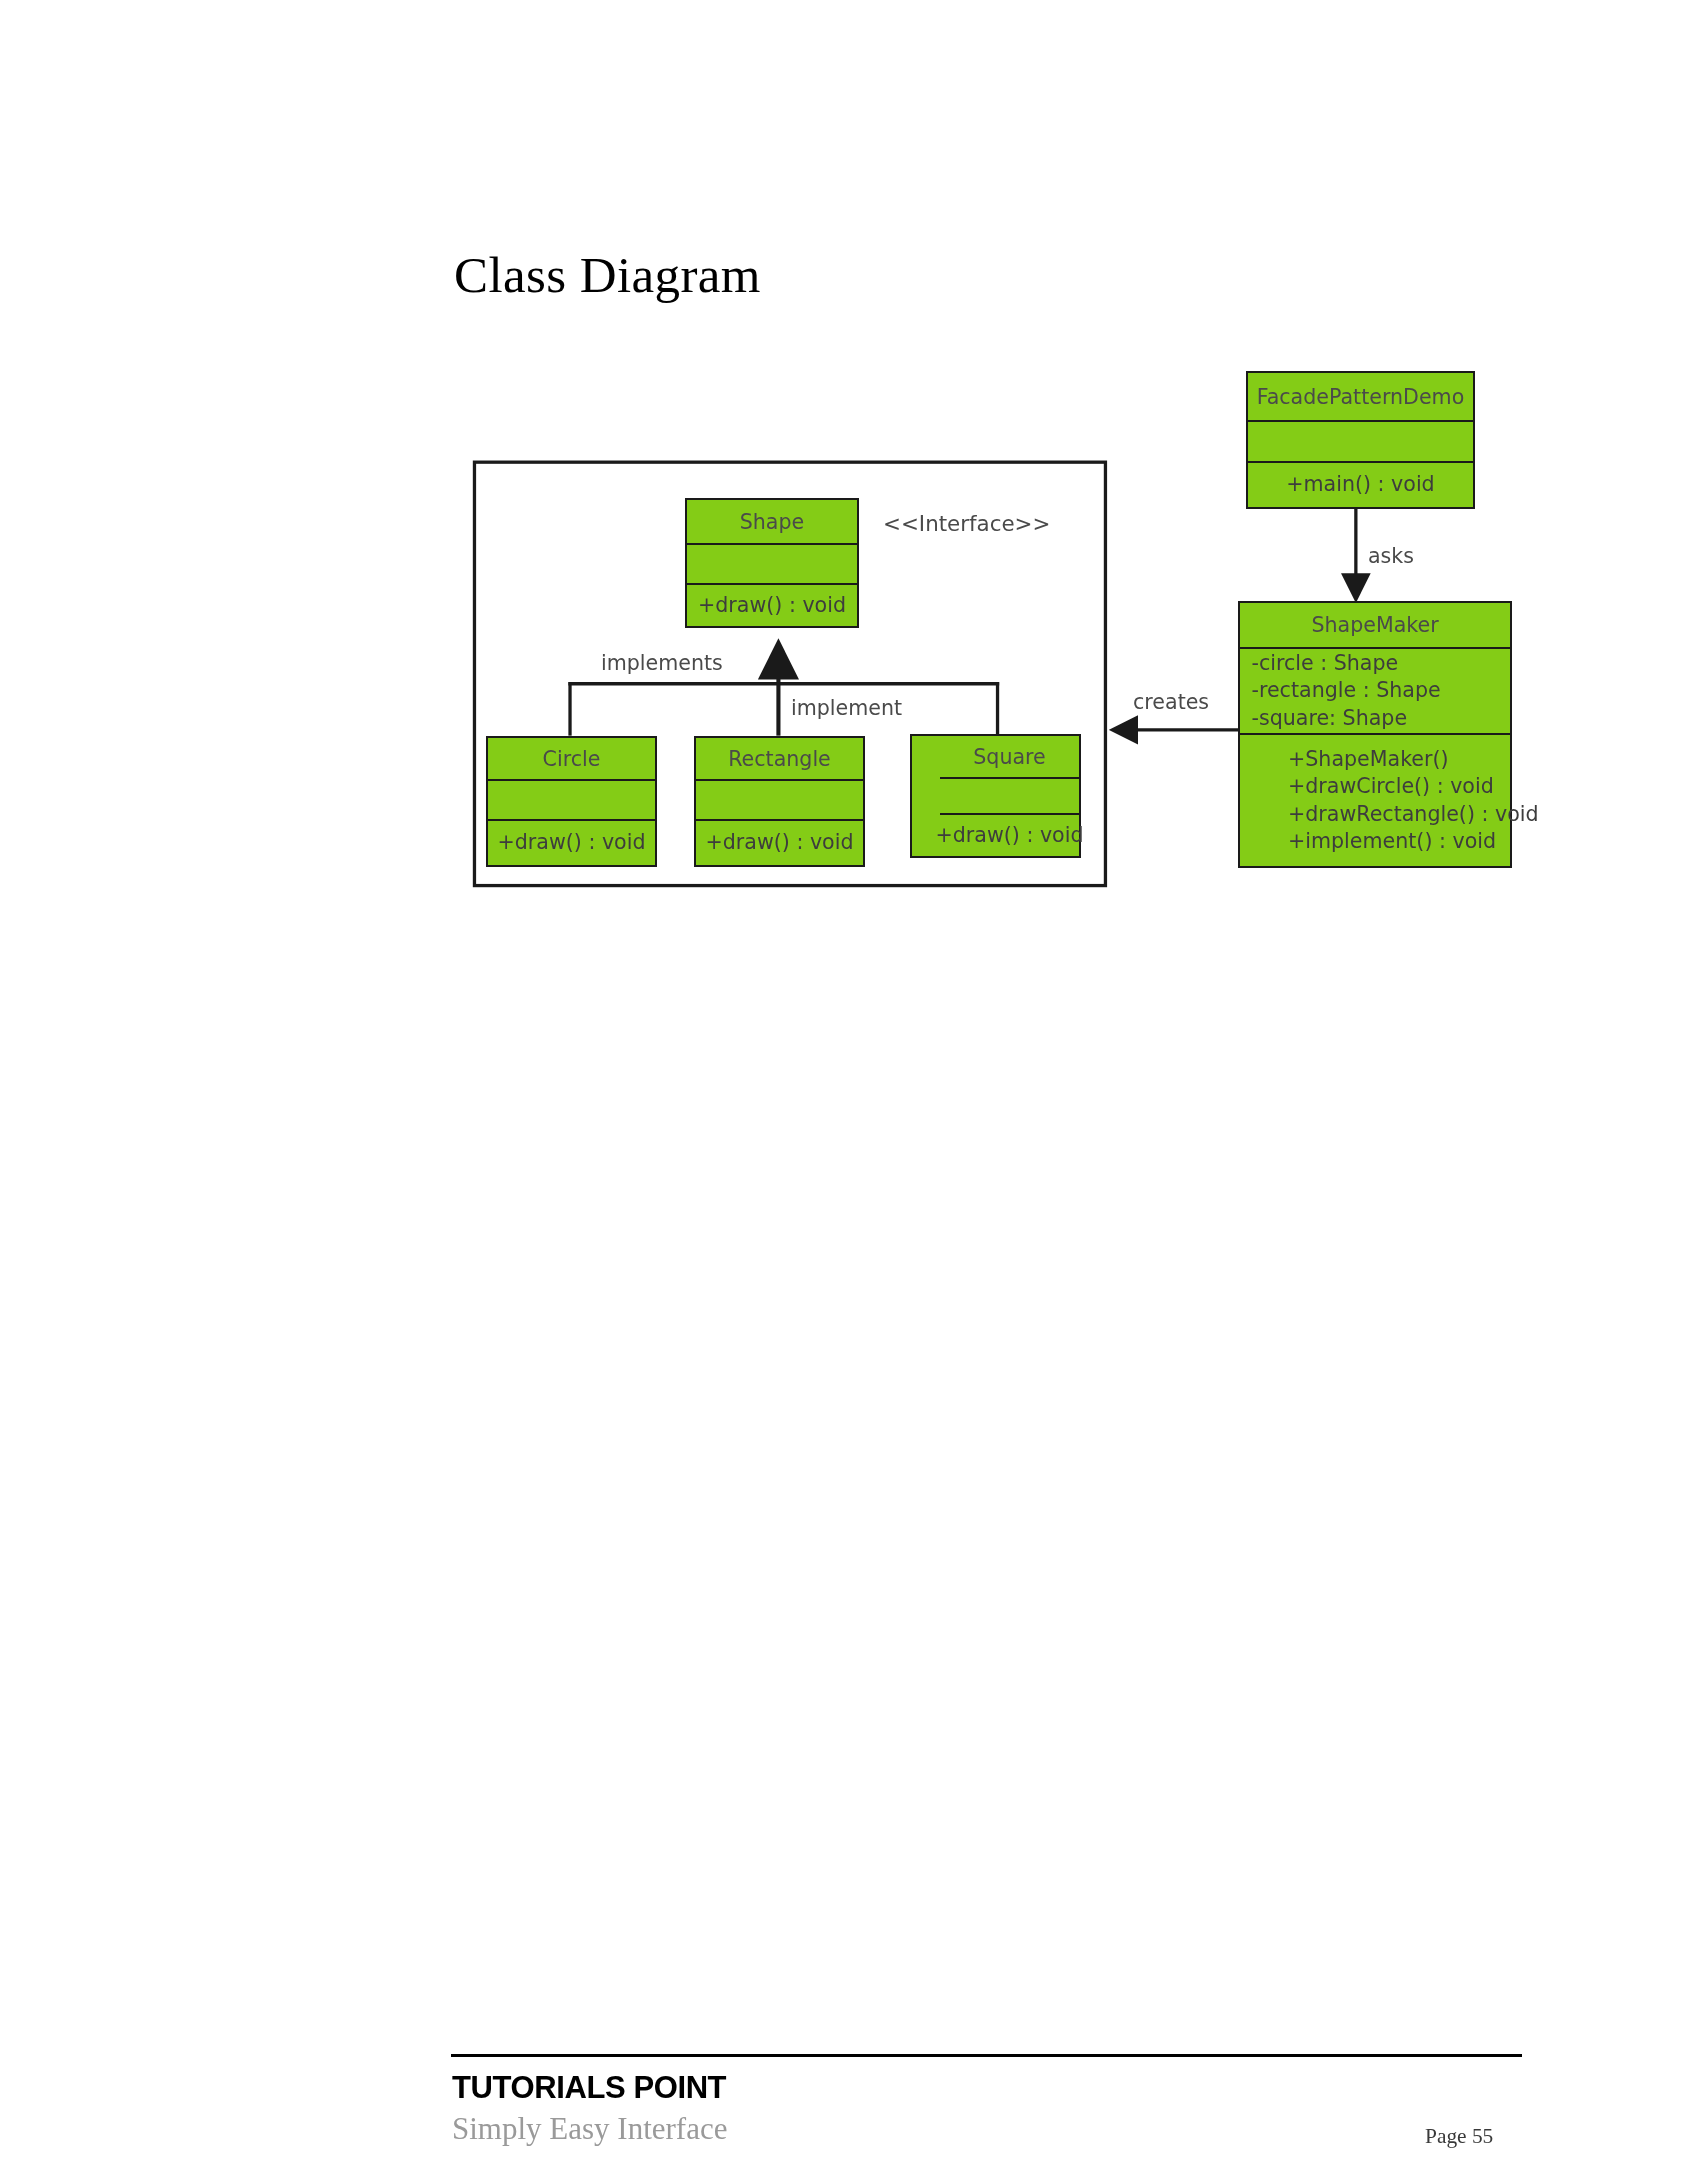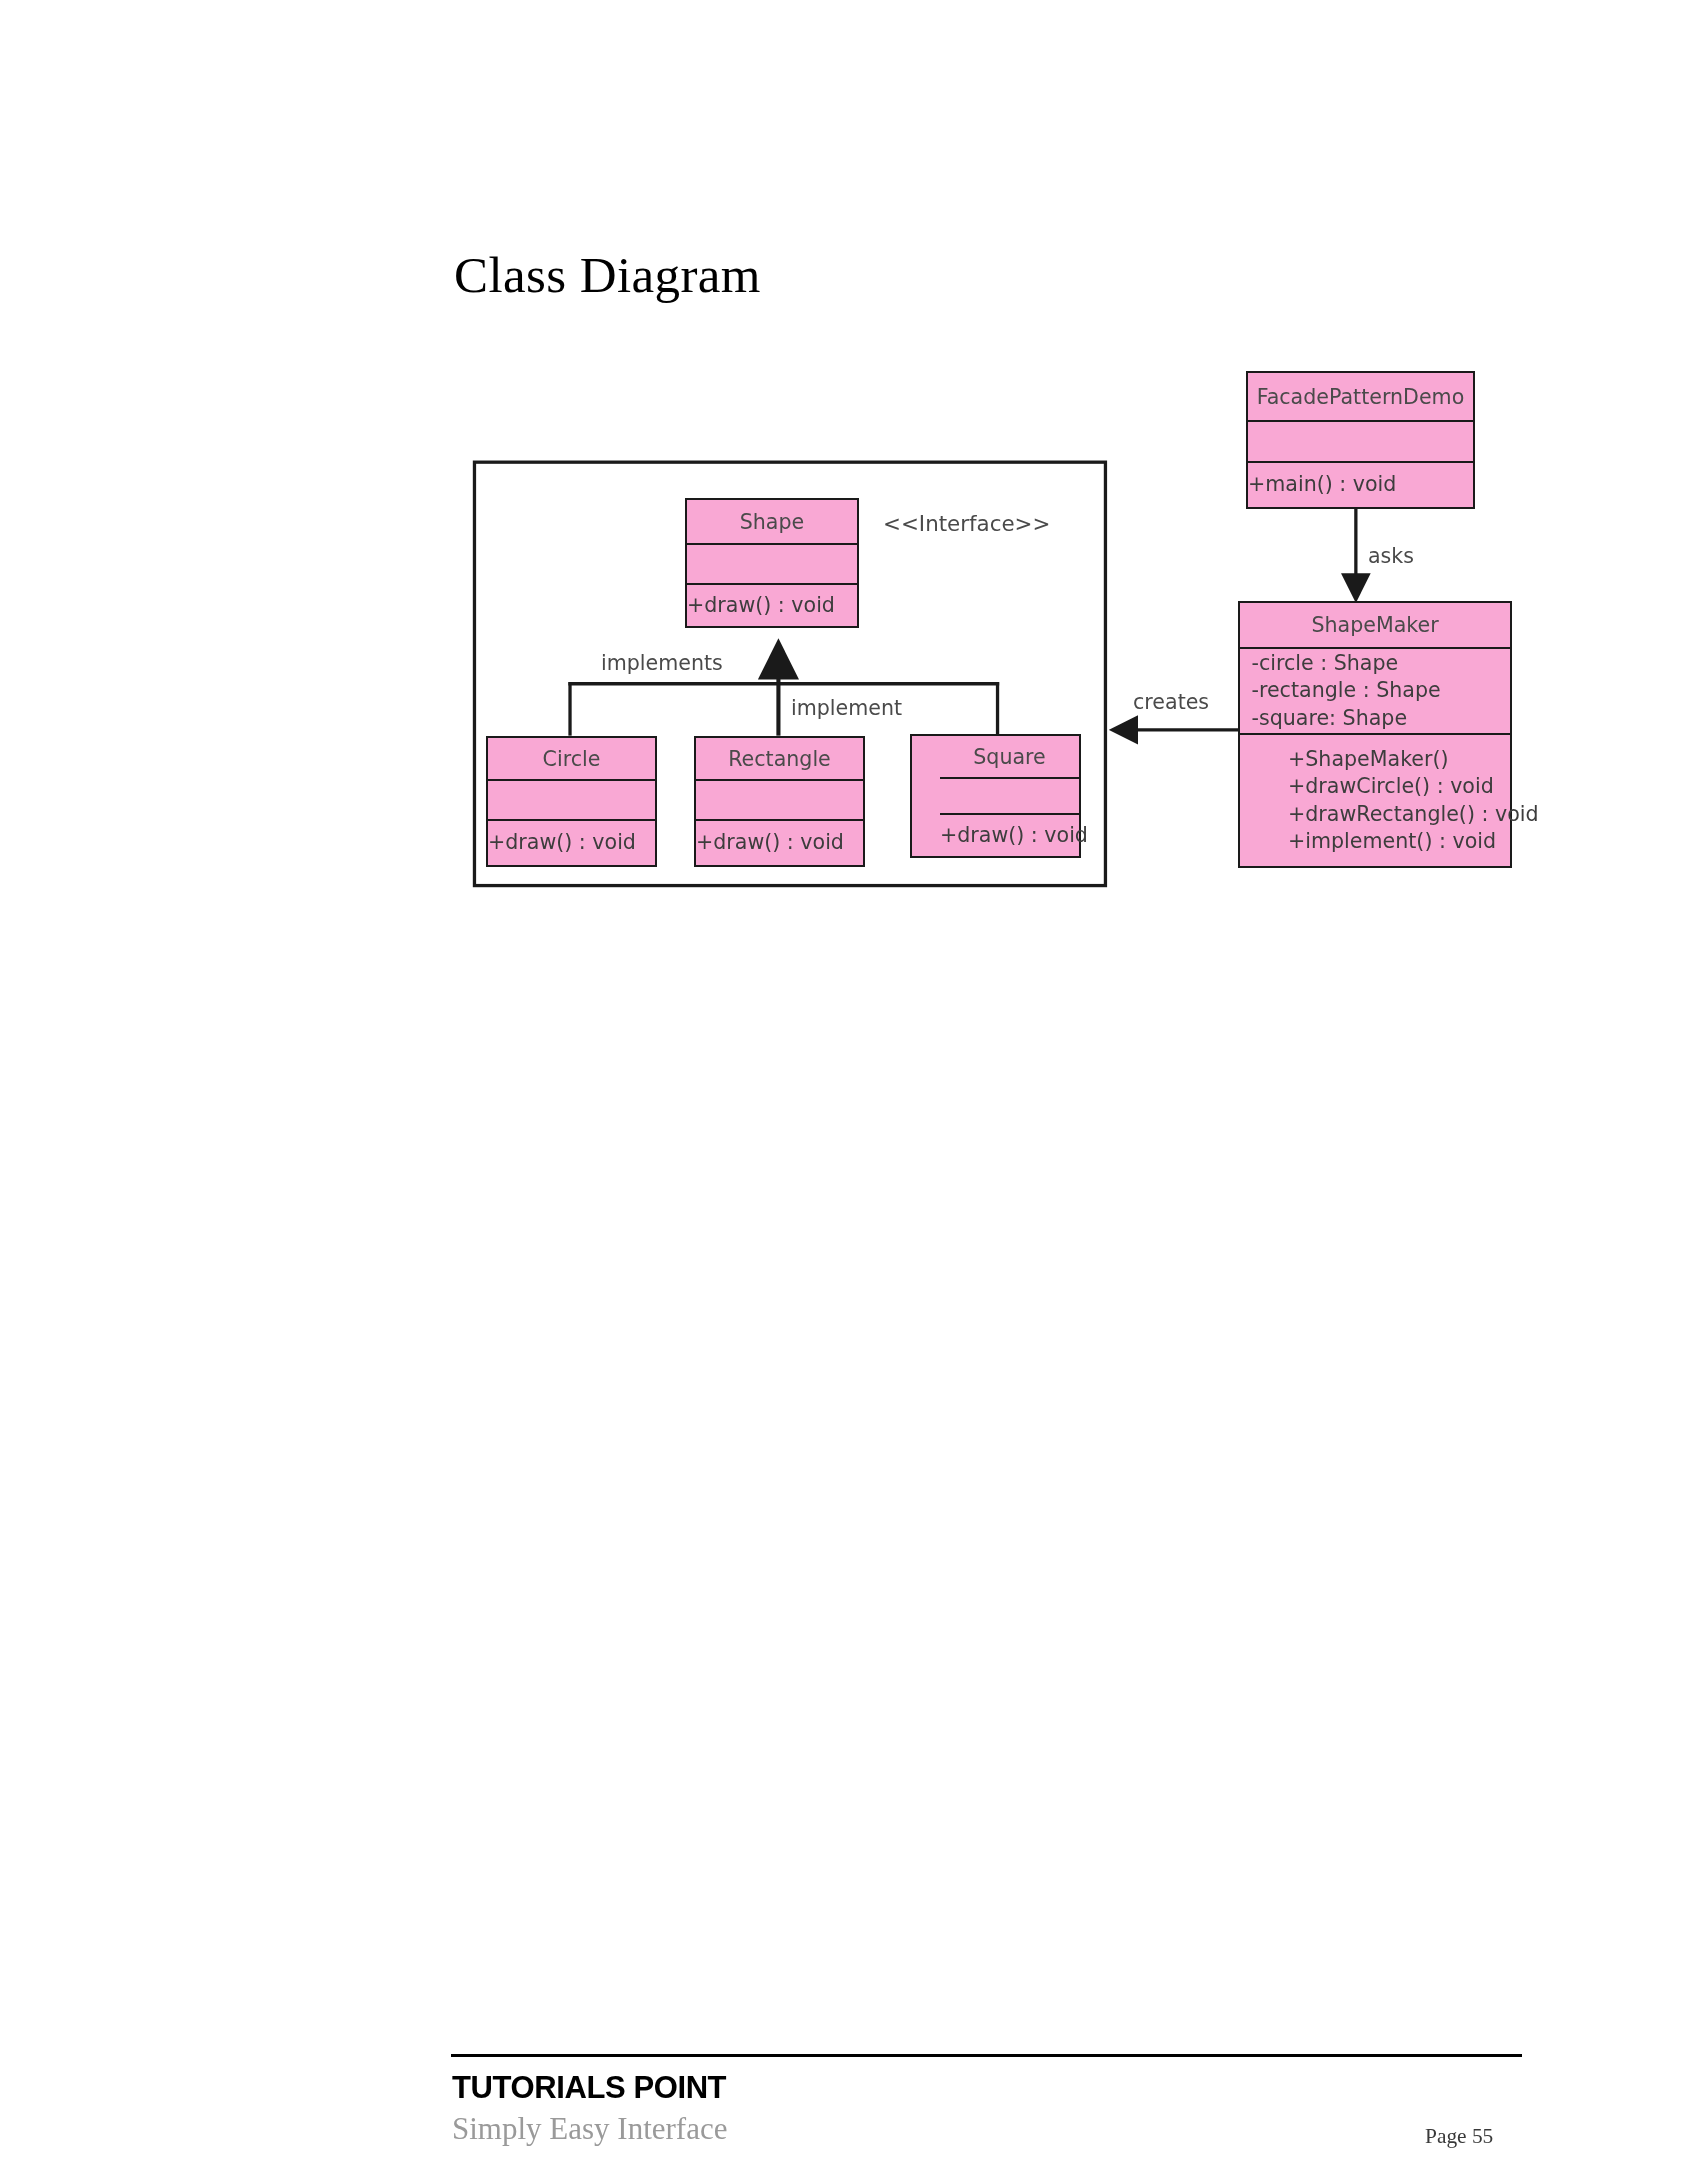--- a/index.html
+++ b/index.html
@@ -43,21 +43,21 @@
     position: absolute;
     left: 0;
     top: 0;
   }
 
   
   .uml-box {
     position: absolute;
     box-sizing: border-box;
     border: 2.5px solid #1a1a1a;
-    background: #f9a8d4;
+    background: #84cc16;
     color: #3b3b3b;
     font-family: "DejaVu Sans", sans-serif;
     z-index: 3;
   }
   .uml-row {
     box-sizing: border-box;
     width: 100%;
     display: flex;
     align-items: center;
   }
@@ -69,21 +69,21 @@
     font-size: 20.6px;
     color: #4a4a4a;
   }
   .uml-attrs, .uml-ops {
     flex-direction: column;
     align-items: flex-start;
     justify-content: center;
     padding-left: 11.5px;
   }
   .uml-ops.centered {
-    align-items: flex-start;
+    align-items: center;
     padding-left: 0;
   }
   .uml-line {
     font-size: 20.6px;
     line-height: 1.33;
     color: #3d3d3d;
     white-space: nowrap;
   }
   .uml-empty {
     min-height: 36px;

